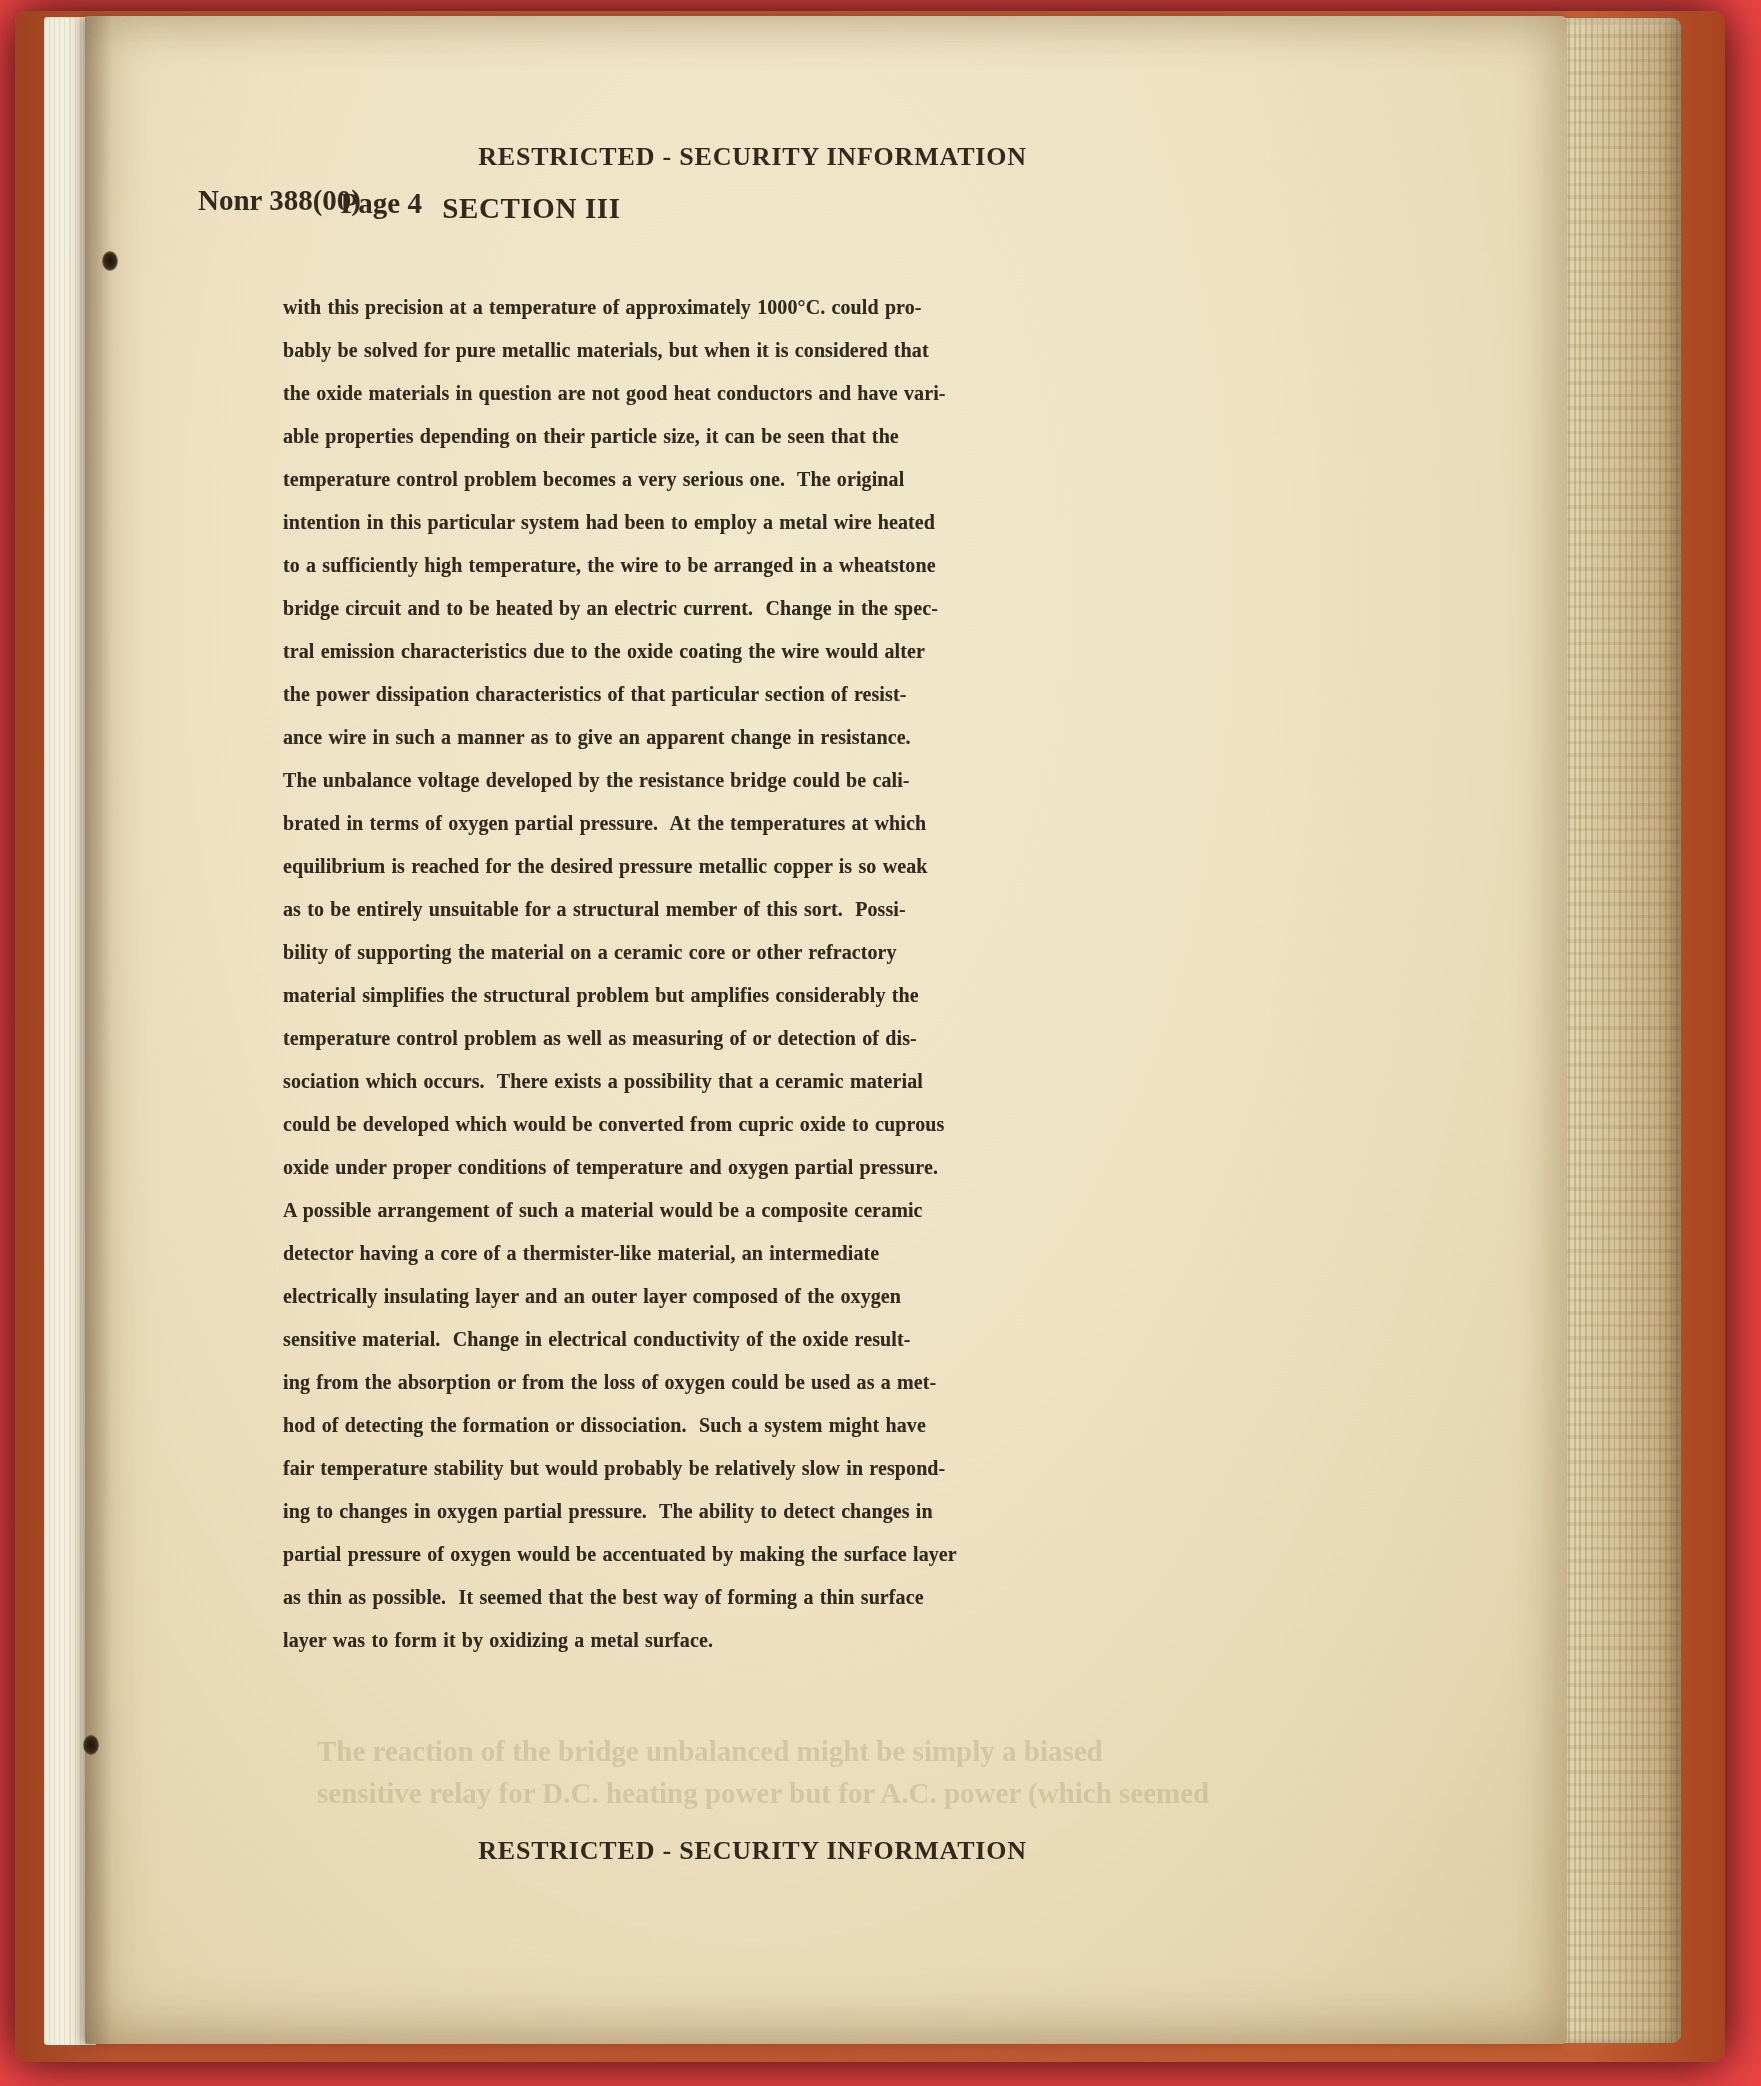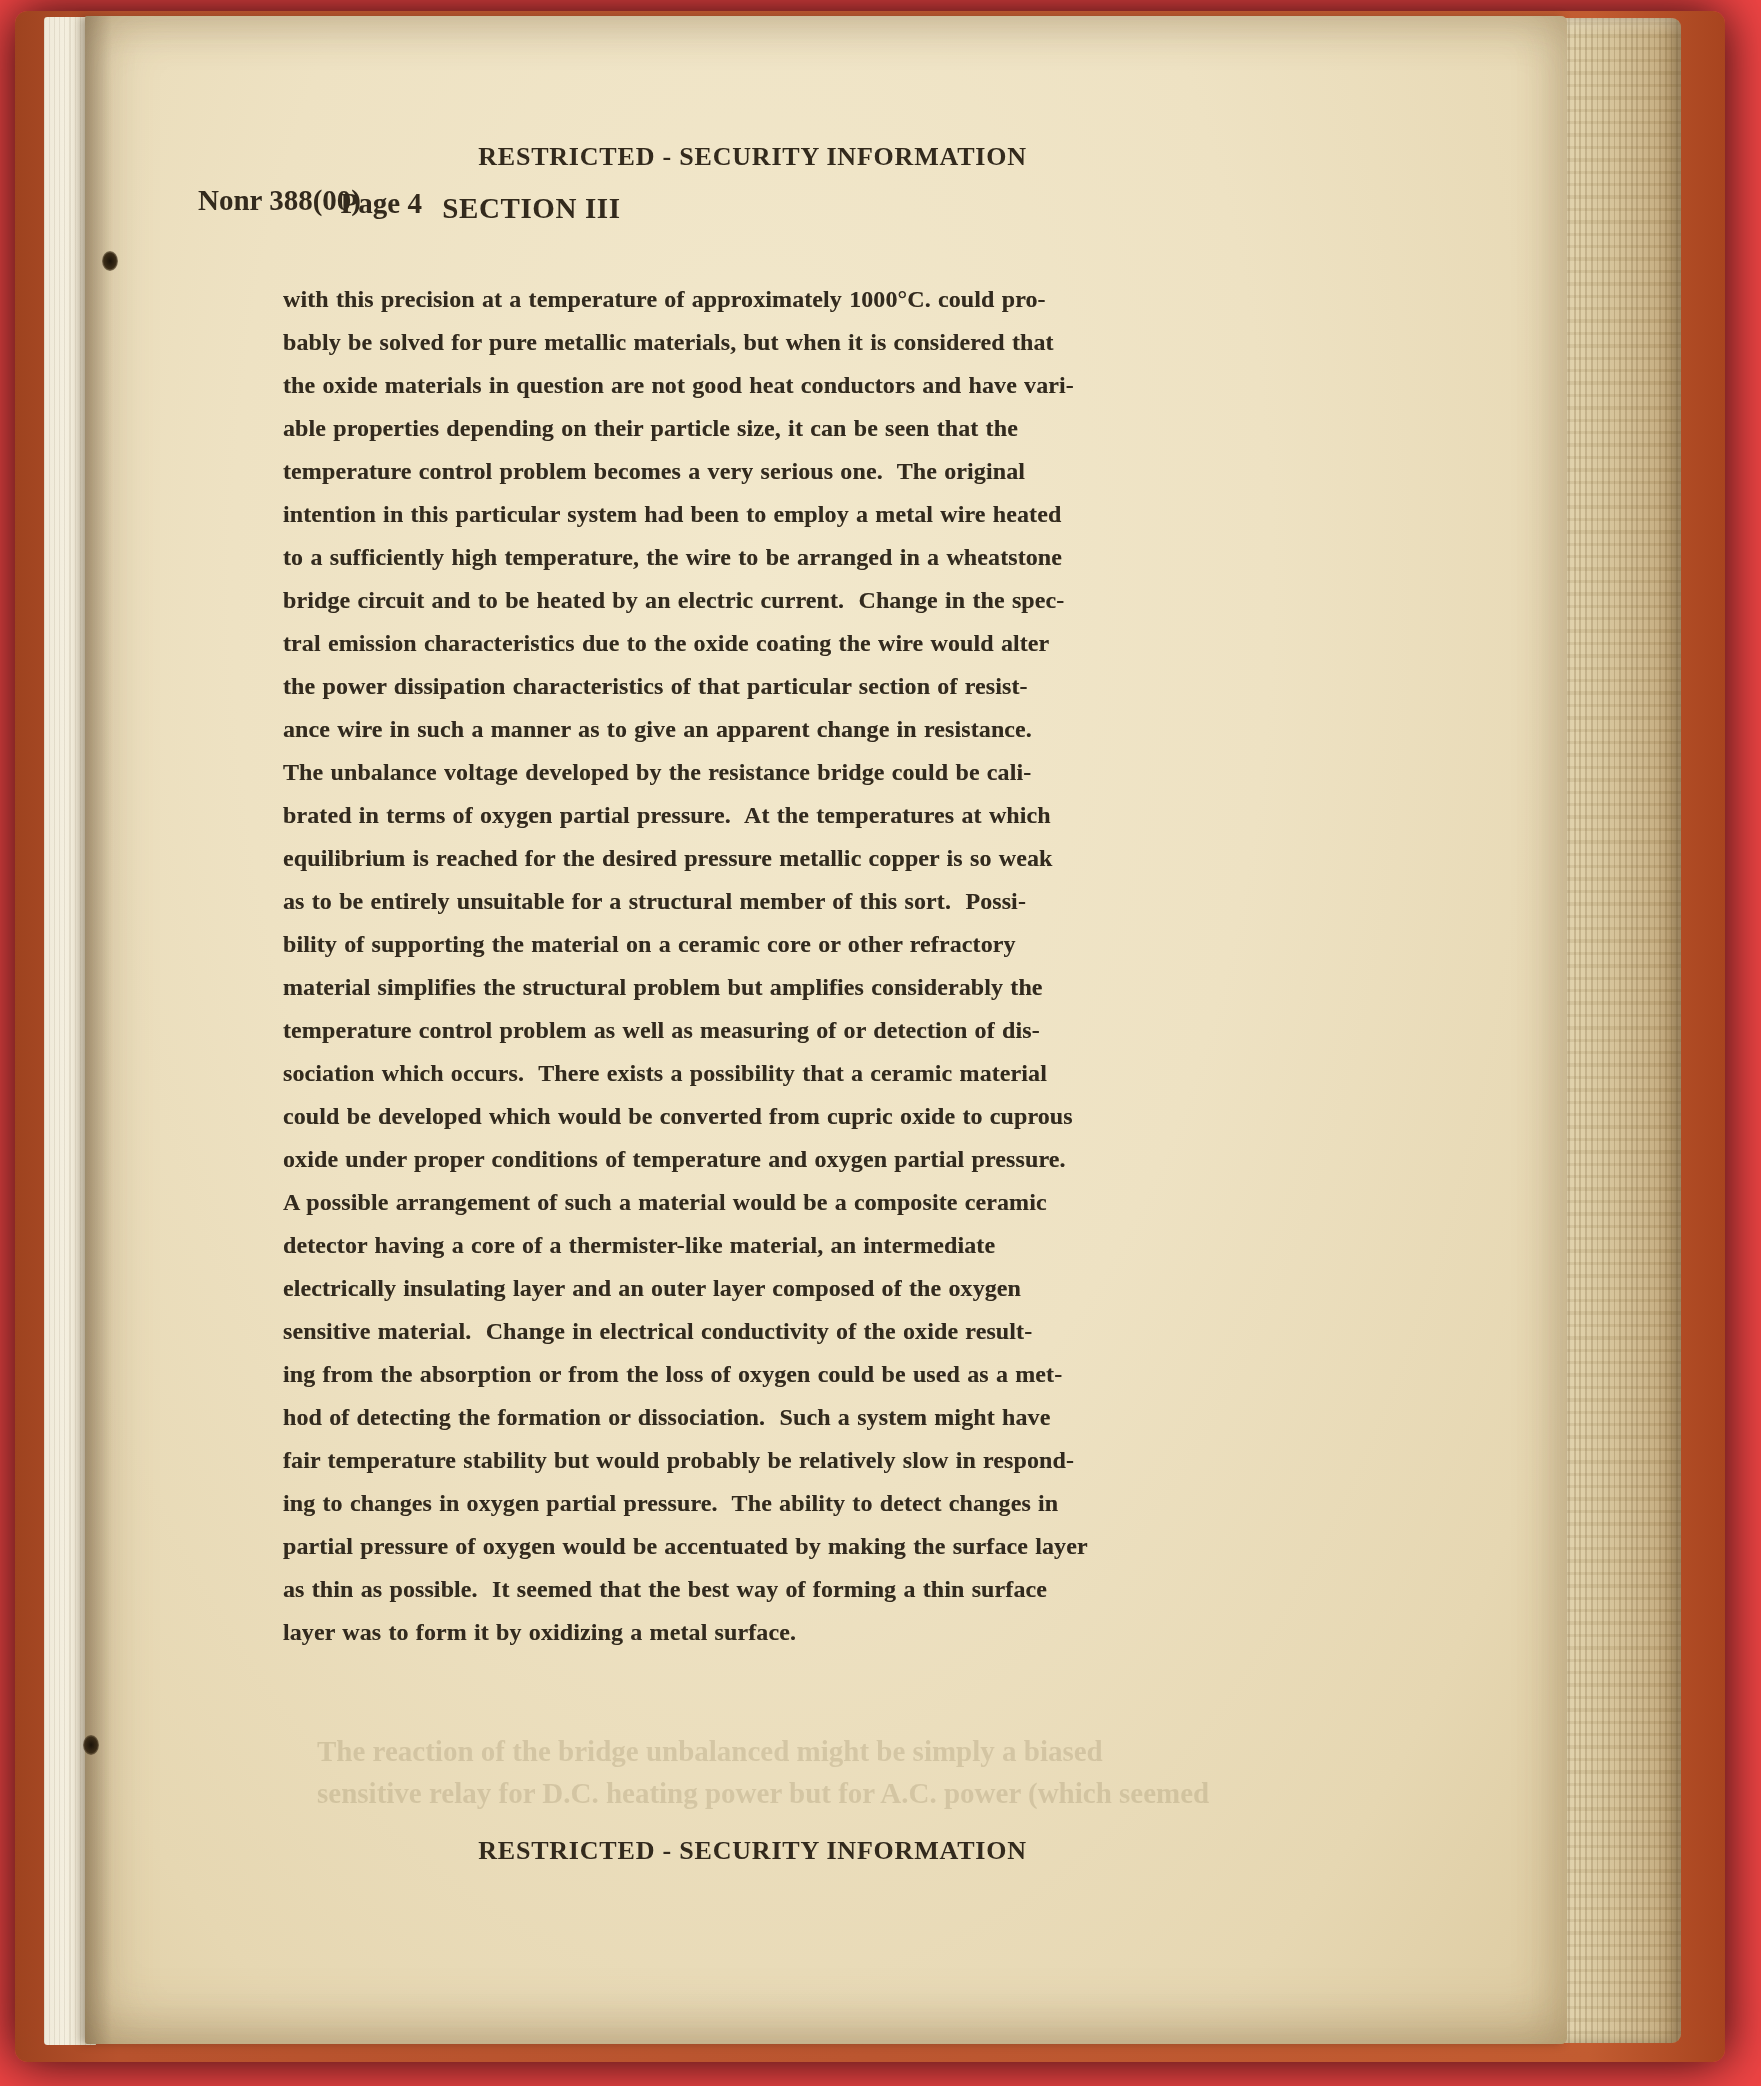--- a/index.html
+++ b/index.html
@@ -118,23 +118,23 @@
     font-size: 29px;
     font-weight: 700;
   }
   .mast-row .contract { transform: translateY(-2.3px); }
   .mast-row .pageno   { transform: translateX(-20.4px) translateY(1.1px); }
   .mast-row .section  { transform: translateY(5.7px); letter-spacing: 0.6px; font-family: Liberation Serif, serif; }
 
   .body-text {
     position: absolute;
     left: 198px;
-    top: 262px;
+    top: 270px;
     width: 1035px;
-    font-size: 24px;
+    font-size: 20px;
     line-height: 43px;
     font-weight: 600;
     color: #322a1e;
     white-space: pre;
     letter-spacing: 0.1px;
     word-spacing: 1.1px;
     text-shadow: 0 0 0.6px rgba(50,42,30,0.35);
   }
 
   .bleedthrough {

